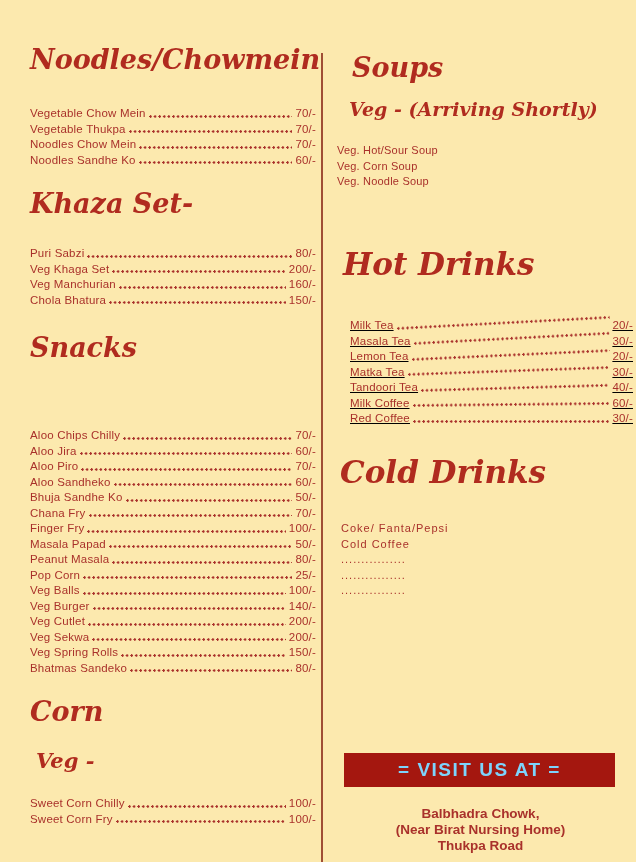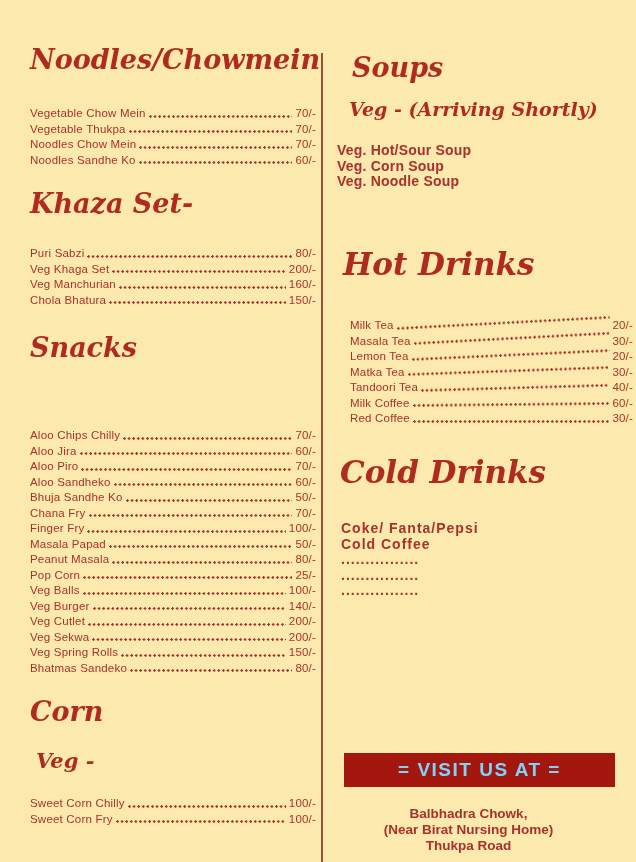--- a/index.html
+++ b/index.html
@@ -24,43 +24,42 @@
     color:#A9312B;
   }
   .iname{white-space:nowrap;}
   .iprice{white-space:nowrap;}
   .dots{
     flex:1;height:5px;align-self:flex-end;margin:0 3px 3px 3px;
     background-image:radial-gradient(circle at 1.5px 2.5px,#A9312B 1.05px,rgba(169,49,43,0) 1.4px);
     background-size:4.6px 5px;background-repeat:repeat-x;
   }
   .plain{
-    font-size:14px;line-height:15.6px;letter-spacing:.2px;color:#A9312B;
+    font-size:11px;line-height:15.6px;letter-spacing:.2px;color:#A9312B;
     white-space:nowrap;
-    font-weight:bold;
   }
   .divider{
     position:absolute;left:321px;top:53px;width:2px;height:809px;
     background:#A04E35;
   }
   
   .list-hot div.row:nth-of-type(1) .dots{transform:rotate(-3deg);transform-origin:0 100%;}
   .list-hot div.row:nth-of-type(2) .dots{transform:rotate(-3deg);transform-origin:0 100%;}
   .list-hot div.row:nth-of-type(3) .dots{transform:rotate(-2.6deg);transform-origin:0 100%;}
   .list-hot div.row:nth-of-type(4) .dots{transform:rotate(-2deg);transform-origin:0 100%;}
   .list-hot div.row:nth-of-type(5) .dots{transform:rotate(-1.6deg);transform-origin:0 100%;}
   .list-hot div.row:nth-of-type(6) .dots{transform:rotate(-0.6deg);transform-origin:0 100%;}
   .banner{
     position:absolute;left:344px;top:753px;width:271px;height:34px;
     background:#A4170F;color:#7dd3fc;
     display:flex;align-items:center;justify-content:center;
     font-weight:bold;font-size:19px;letter-spacing:1.5px;
   }
   .address{
-    position:absolute;left:320px;top:806px;width:297px;
+    position:absolute;left:332px;top:806px;width:297px;
     text-align:center;color:#A9312B;font-weight:bold;
     font-size:13.5px;line-height:16.2px;
   }
   .dotline{letter-spacing:1px;}
 </style>
 </head>
 <body>
 
 <div class="divider"></div>
 
@@ -251,21 +250,21 @@
     <div class="plain">Veg. Hot/Sour Soup</div>
 
     <div class="plain">Veg. Corn Soup</div>
 
 
     <div class="plain">Veg. Noodle Soup</div>
   </div>
 
 <div class="abs script t-lg" style="left:343px;top:248px;">Hot Drinks</div>
 
-<div class="abs list list-hot" style="left:350px;top:318px;width:283px;">
+<div class="abs list list-hot" style="left:350px;top:318px;width:283px;text-decoration:underline;">
 
     <div class="row">
       <span class="iname">Milk Tea</span>
       <span class="dots"></span>
       <span class="iprice">20/-</span>
     </div>
 
     <div class="row">
       <span class="iname">Masala Tea</span>
       <span class="dots"></span>

